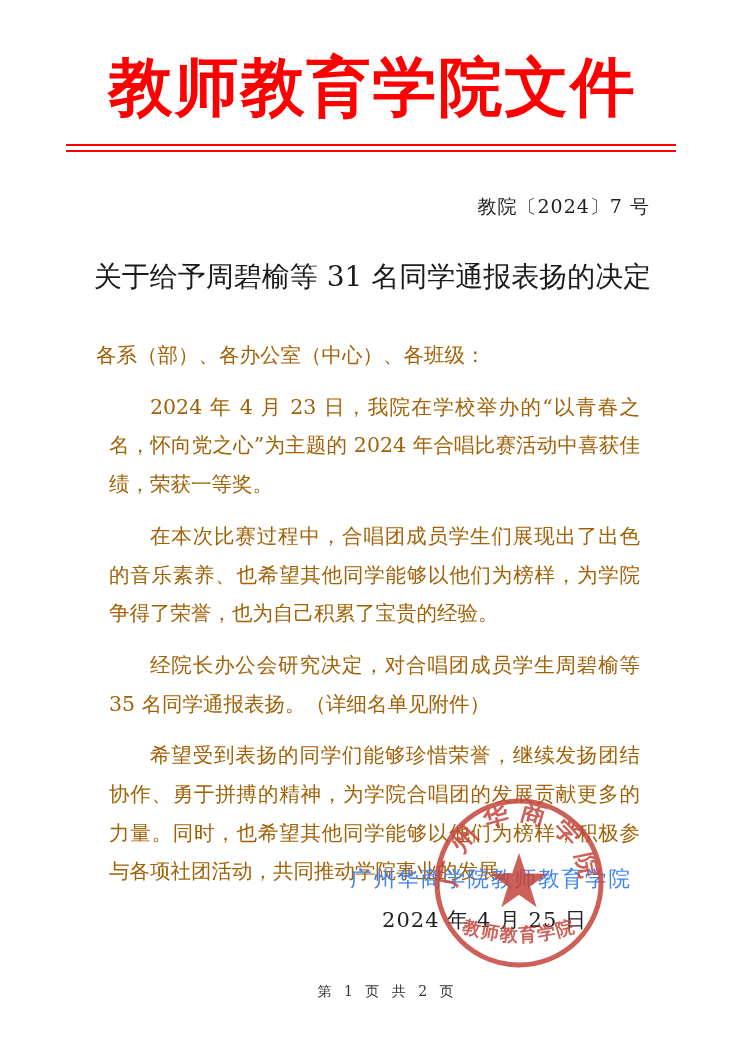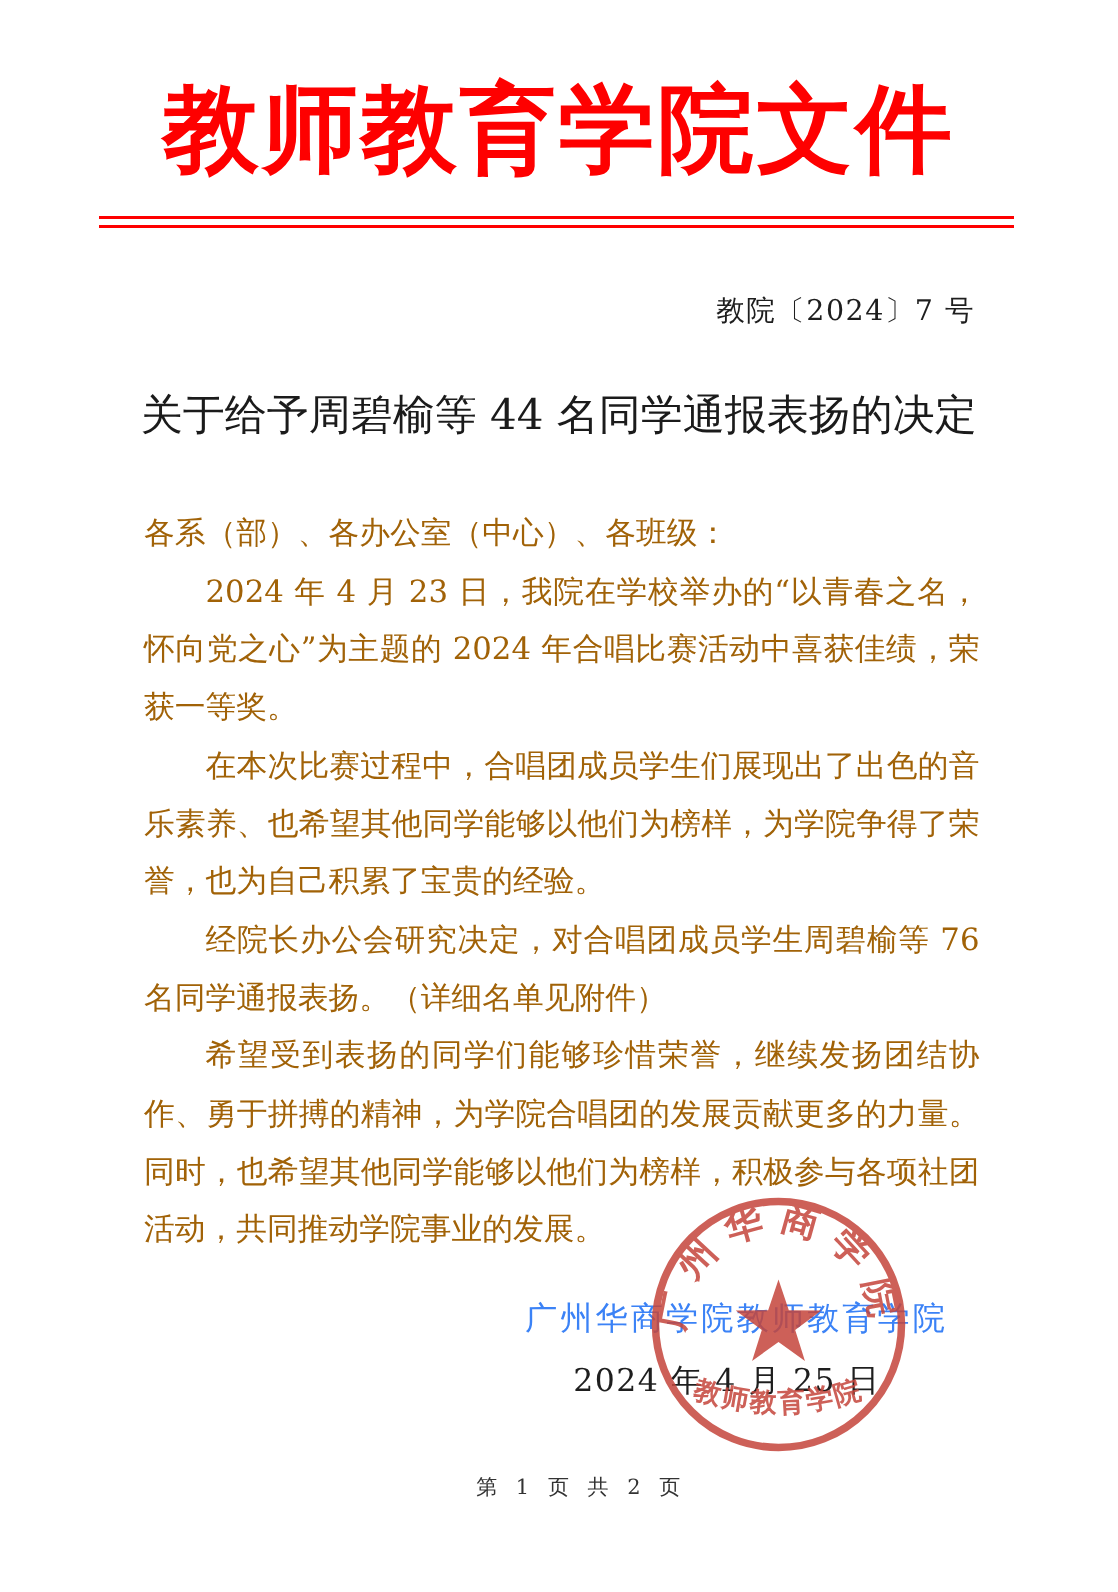--- a/index.html
+++ b/index.html
@@ -60,21 +60,21 @@
     position: absolute;
     top: 336px;
     left: 96px;
     width: 557px;
     font-size: 20.5px;
     line-height: 38.7px;
     text-align: justify;
     color: #a16207;
   }
   .body-text .salutation { text-indent: 0; }
-  .body-text p.para { text-indent: 2em; margin: 0; }
+  .body-text p.para { text-indent: 2em; margin: 13px; }
   .signature {
     position: absolute;
     top: 864px;
     right: 113px;
     font-size: 21.5px;
     letter-spacing: 2px;
     color: #3b82f6;
     white-space: nowrap;
     z-index: 2;
   }
@@ -115,27 +115,27 @@
 <body>
 
 <div class="page">
 
   <div class="header-title">教师教育学院文件</div>
 
   <div class="red-rule"></div>
 
   <div class="doc-number">教院〔2024〕7 号</div>
 
-  <div class="doc-title">关于给予周碧榆等 44 名同学通报表扬的决定</div>
+  <div class="doc-title">关于给予周碧榆等 31 名同学通报表扬的决定</div>
 
   <div class="body-text">
     <p class="salutation">各系（部）、各办公室（中心）、各班级：</p>
     <p class="para">2024 年 4 月 23 日，我院在学校举办的“以青春之名，怀向党之心”为主题的 2024 年合唱比赛活动中喜获佳绩，荣获一等奖。</p>
     <p class="para">在本次比赛过程中，合唱团成员学生们展现出了出色的音乐素养、也希望其他同学能够以他们为榜样，为学院争得了荣誉，也为自己积累了宝贵的经验。</p>
-    <p class="para">经院长办公会研究决定，对合唱团成员学生周碧榆等 76 名同学通报表扬。（详细名单见附件）</p>
+    <p class="para">经院长办公会研究决定，对合唱团成员学生周碧榆等 35 名同学通报表扬。（详细名单见附件）</p>
     <p class="para">希望受到表扬的同学们能够珍惜荣誉，继续发扬团结协作、勇于拼搏的精神，为学院合唱团的发展贡献更多的力量。同时，也希望其他同学能够以他们为榜样，积极参与各项社团活动，共同推动学院事业的发展。</p>
   </div>
 
   <div class="signature">广州华商学院教师教育学院</div>
 
   <div class="sign-date">2024 年 4 月 25 日</div>
 
   <svg class="seal" viewBox="0 0 176 176" xmlns="http://www.w3.org/2000/svg">
     <defs>
       <path id="sealArcTop" d="M 29.7 109.2 A 62 62 0 1 1 146.3 109.2" fill="none"></path>

